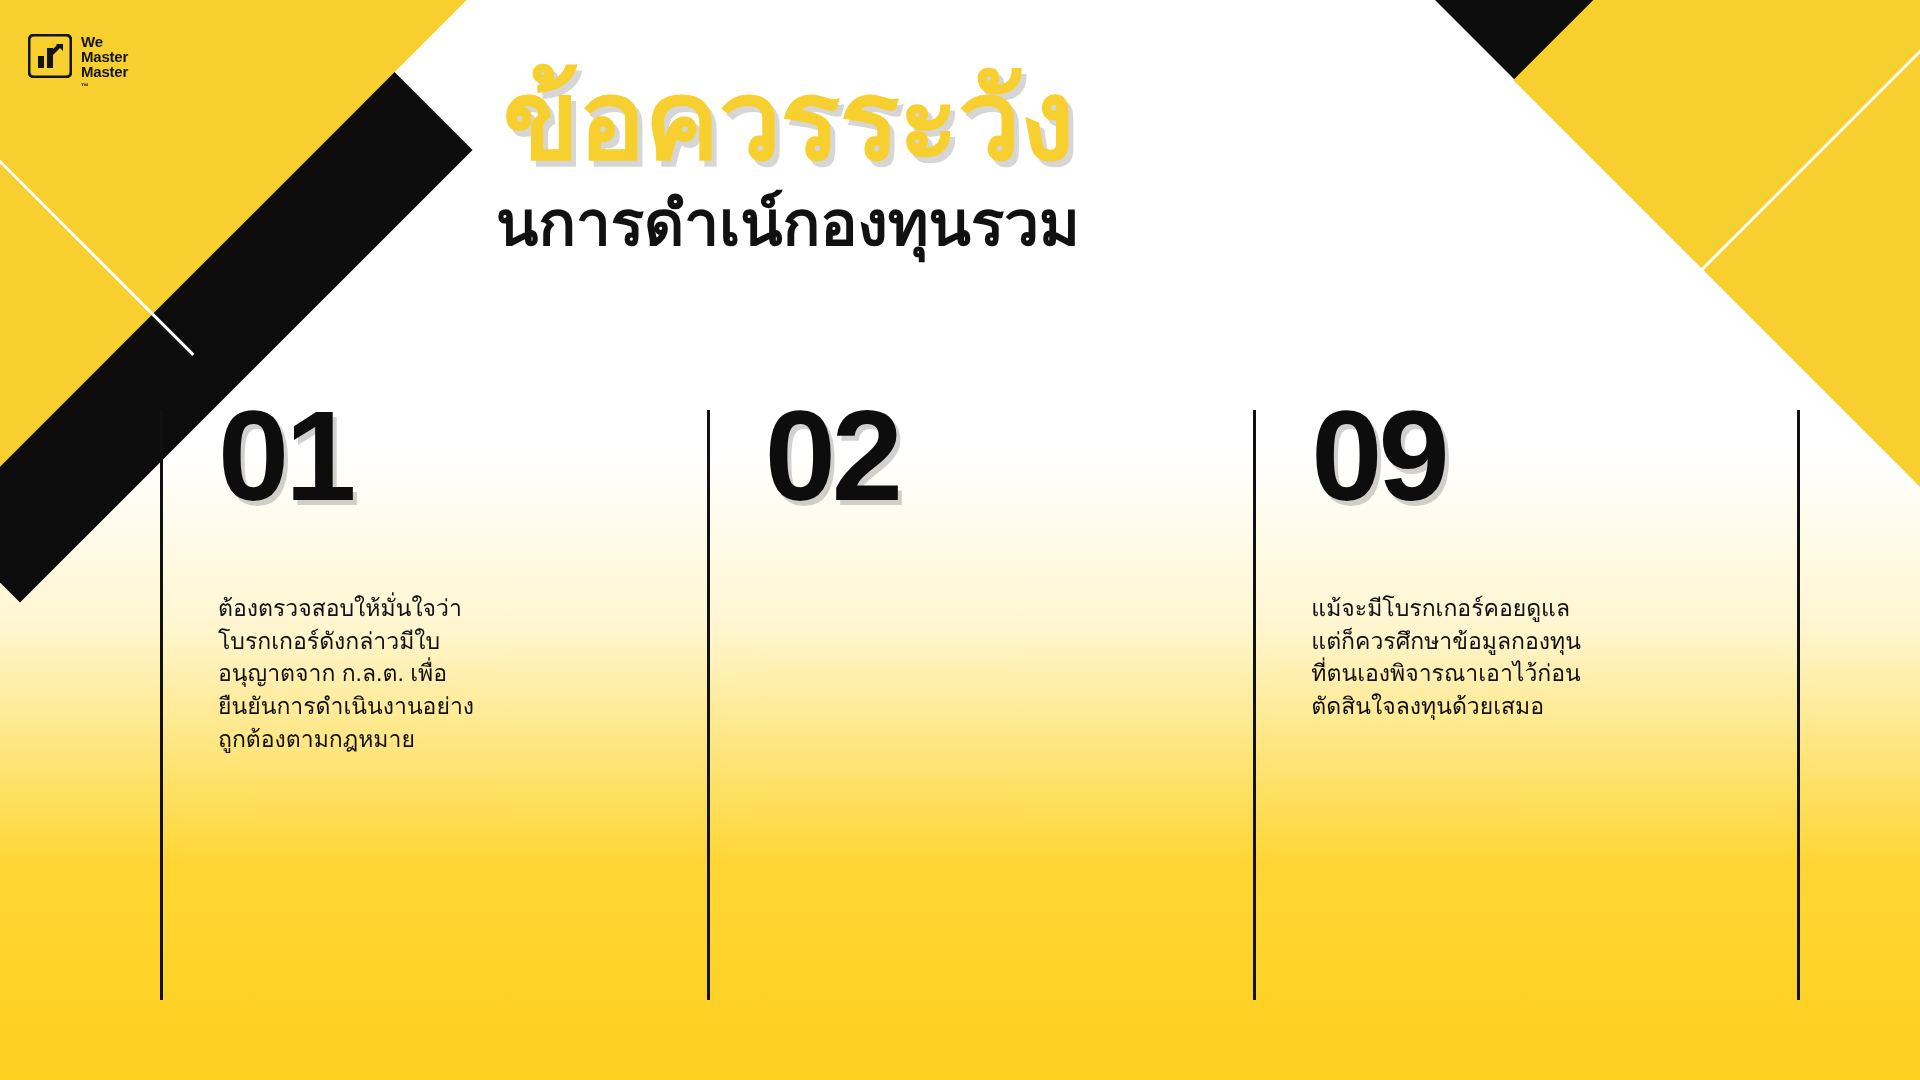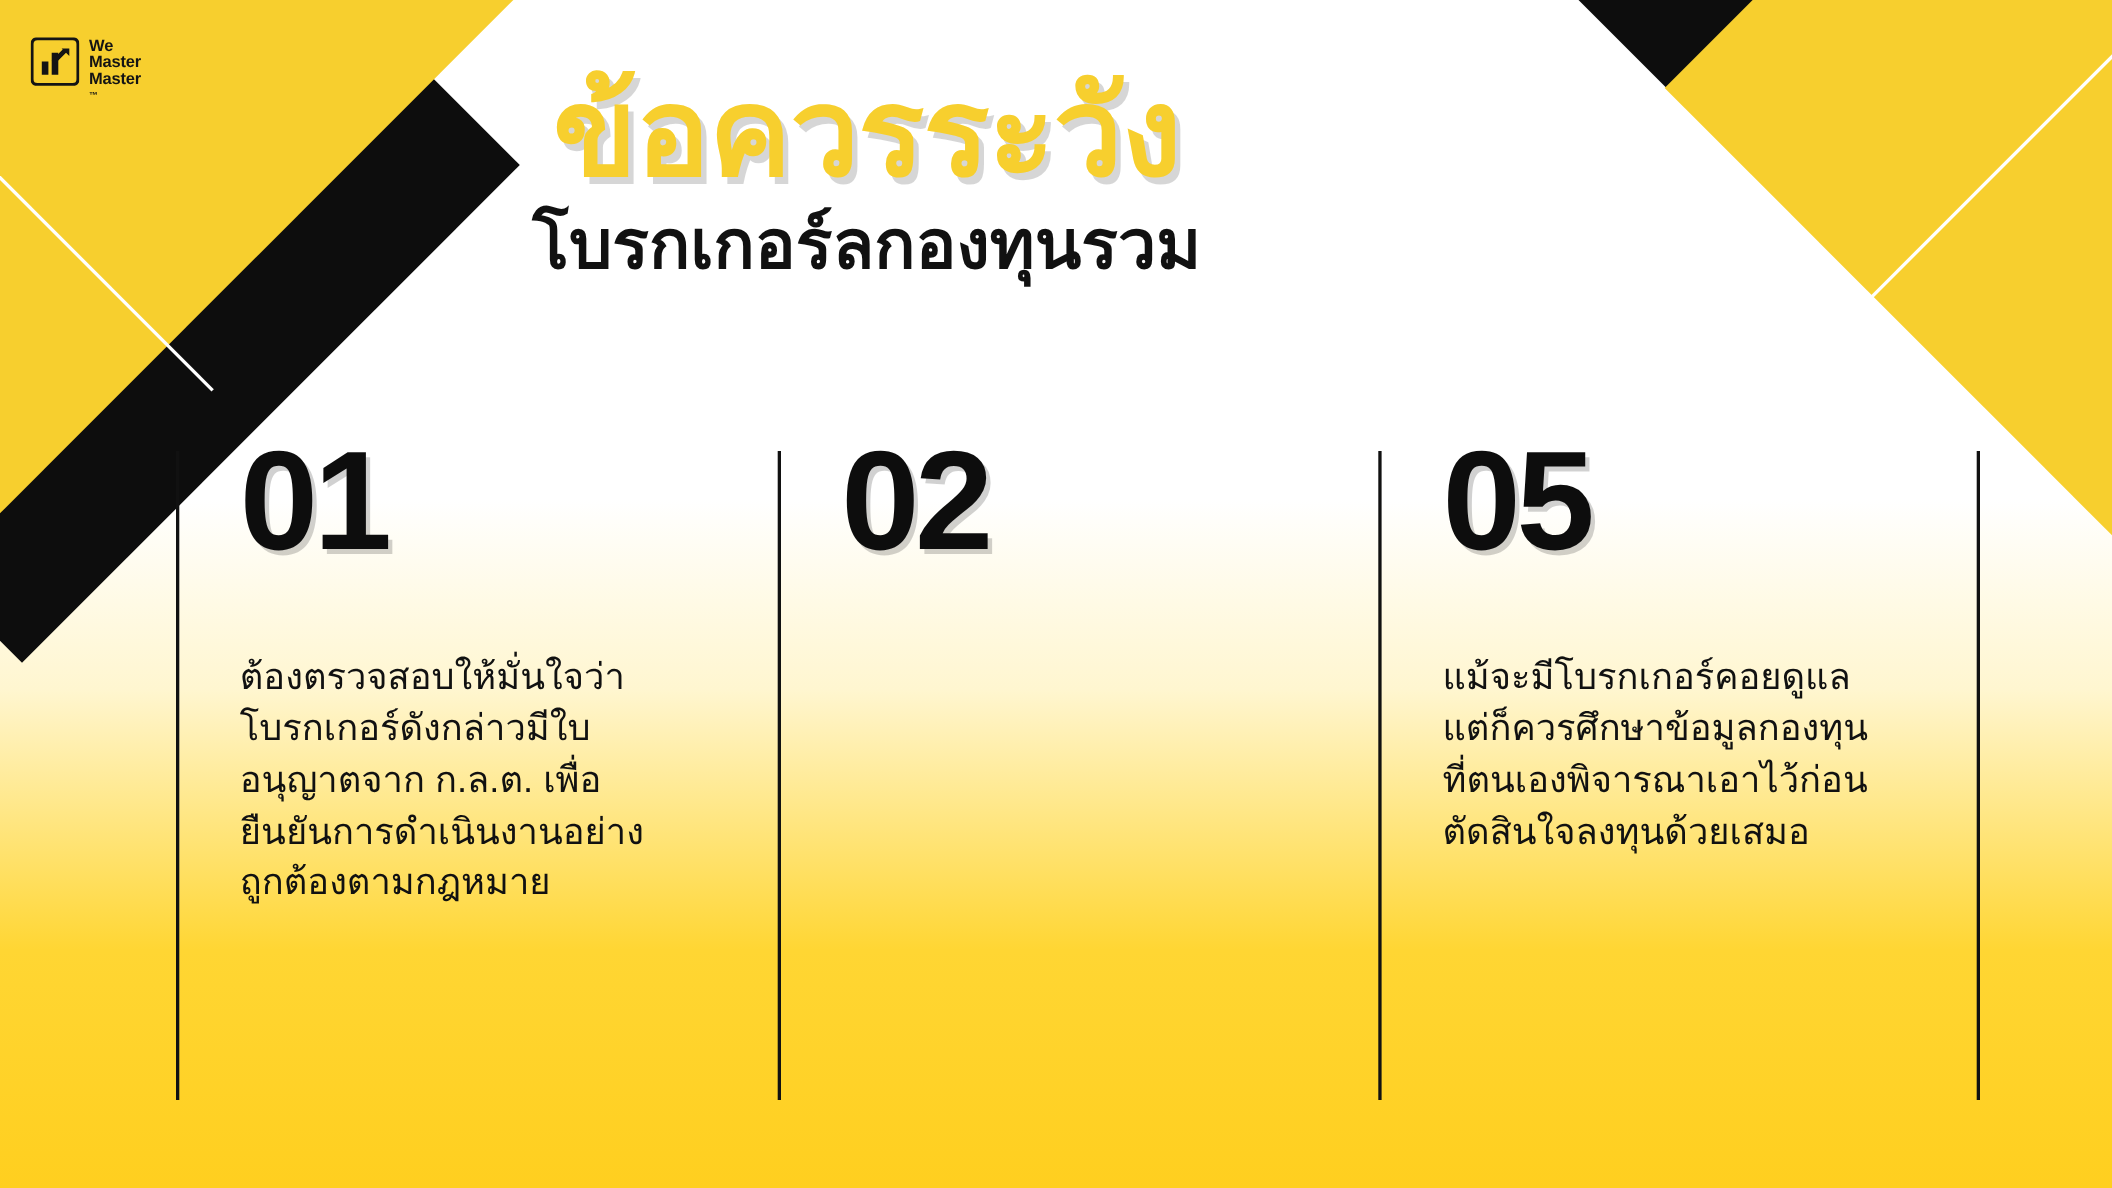--- a/index.html
+++ b/index.html
@@ -183,21 +183,21 @@
     color: #0d0d0d;
     line-height: 1;
     letter-spacing: -4px;
     text-shadow: 4px 5px 0 rgba(0,0,0,0.18);
     margin-top: -18px;
     margin-left: 10px;
   }
   .body-text {
     margin-top: 72px;
     margin-left: 10px;
-    font-size: 33px;
+    font-size: 23px;
     line-height: 1.42;
     color: #111111;
     max-width: 430px;
     white-space: pre-line;
   }
 </style>
 </head>
 <body>
 
 <div class="slide">
@@ -224,40 +224,40 @@
       <span>Master</span>
       <span>
           <span>Master</span>
           <span class="logo-tm">™</span>
         </span>
     </div>
   </div>
 
   <div class="head-wrap">
     <div class="title">ข้อควรระวัง</div>
-    <div class="subtitle">โบรกเกอร์ลกองทุนรวม</div>
+    <div class="subtitle">นการดำเน์กองทุนรวม</div>
   </div>
 
   <div class="columns">
 
     <div class="col">
       <div class="num">01</div>
       <div class="body-text">ต้องตรวจสอบให้มั่นใจว่า
 โบรกเกอร์ดังกล่าวมีใบ
 อนุญาตจาก ก.ล.ต. เพื่อ
 ยืนยันการดำเนินงานอย่าง
 ถูกต้องตามกฎหมาย</div>
     </div>
 
     <div class="col">
       <div class="num">02</div>
     </div>
 
     <div class="col">
-      <div class="num">05</div>
+      <div class="num">09</div>
       <div class="body-text">แม้จะมีโบรกเกอร์คอยดูแล
 แต่ก็ควรศึกษาข้อมูลกองทุน
 ที่ตนเองพิจารณาเอาไว้ก่อน
 ตัดสินใจลงทุนด้วยเสมอ</div>
       <div class="rule-end"></div>
     </div>
 
   </div>
 
 </div>

